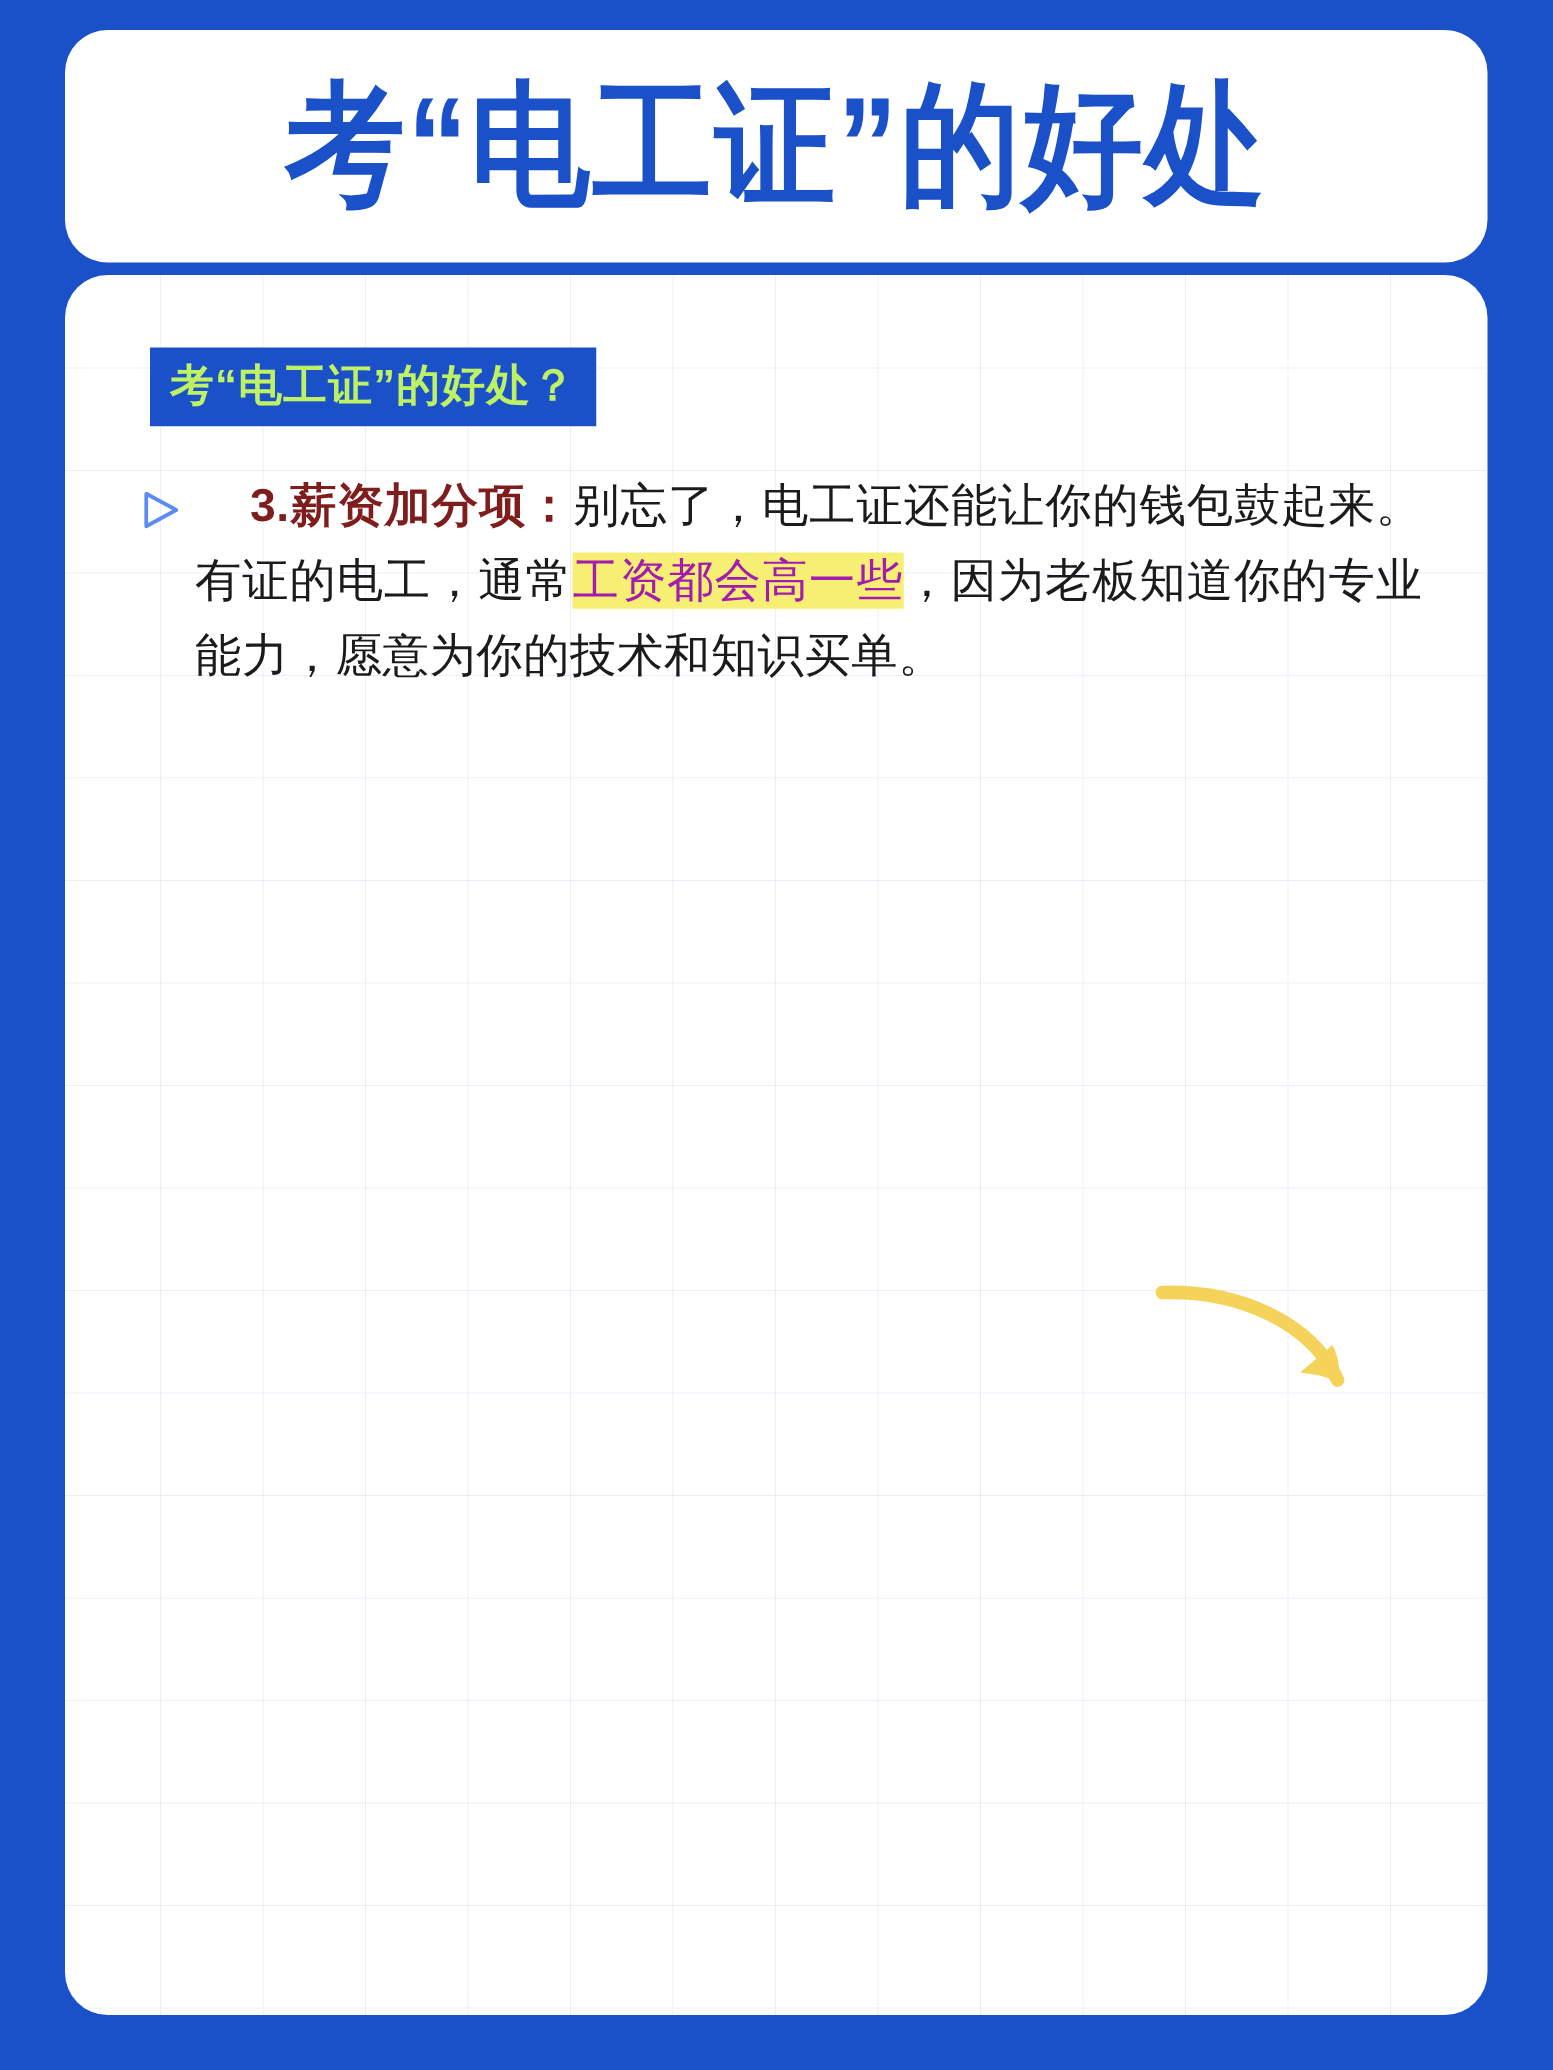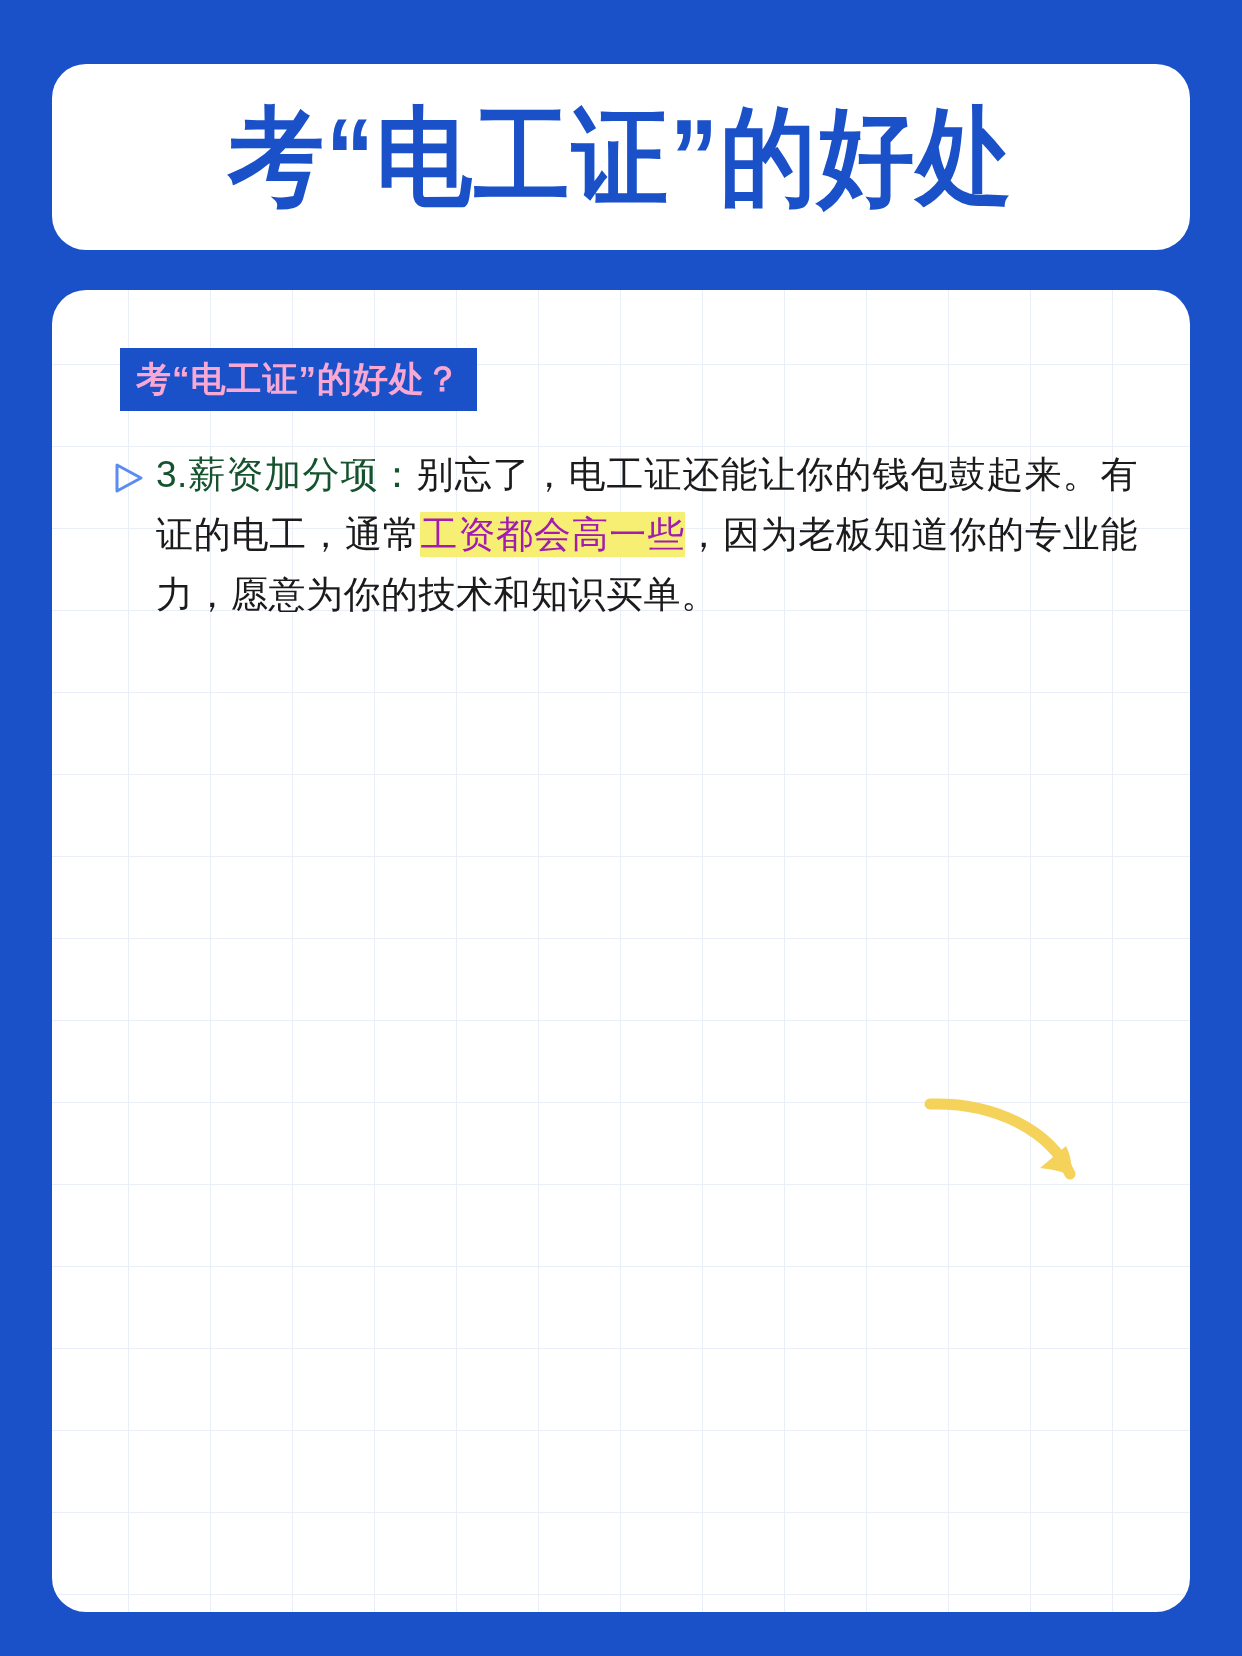--- a/index.html
+++ b/index.html
@@ -11,24 +11,24 @@
     height: 1656px;
     background: #1a50c8;
     font-family: "Liberation Sans", "DejaVu Sans", sans-serif;
     overflow: hidden;
   }
   .poster {
     position: relative;
     width: 1242px;
     height: 1656px;
     box-sizing: border-box;
-    padding: 64px 52px 44px 52px;
+    padding: 24px 52px 44px 52px;
     display: flex;
     flex-direction: column;
-    gap: 40px;
+    gap: 10px;
   }
 
   
   .title-card {
     background: #ffffff;
     border-radius: 34px;
     height: 186px;
     display: flex;
     align-items: center;
     justify-content: center;
@@ -64,21 +64,21 @@
   }
   .body-inner {
     position: relative;
     padding: 58px 52px 40px 56px;
   }
 
   
   .section-tag {
     display: inline-block;
     background: #1a50c8;
-    color: #f9a8d4;
+    color: #bef264;
     font-size: 35px;
     font-weight: 700;
     line-height: 1;
     padding: 13px 16px 15px 16px;
     letter-spacing: 1px;
     margin-left: 12px;
   }
 
   
   .items {
@@ -100,22 +100,23 @@
   .bullet-icon svg { display: block; }
   .item-text {
     flex: 1 1 auto;
     font-size: 37px;
     line-height: 1.62;
     color: #1b1b1b;
     letter-spacing: 0.5px;
     text-align: justify;
   }
   .lead {
-    color: #14532d;
-    font-weight: 400;
+    color: #7f1d1d;
+    font-weight: 700;
+    margin-left: 44px;
   }
   mark {
     background: #f7ef74;
     color: #a21caf;
     padding: 2px 0;
     border-radius: 1px;
   }
 
   
   .arrow-doodle {

